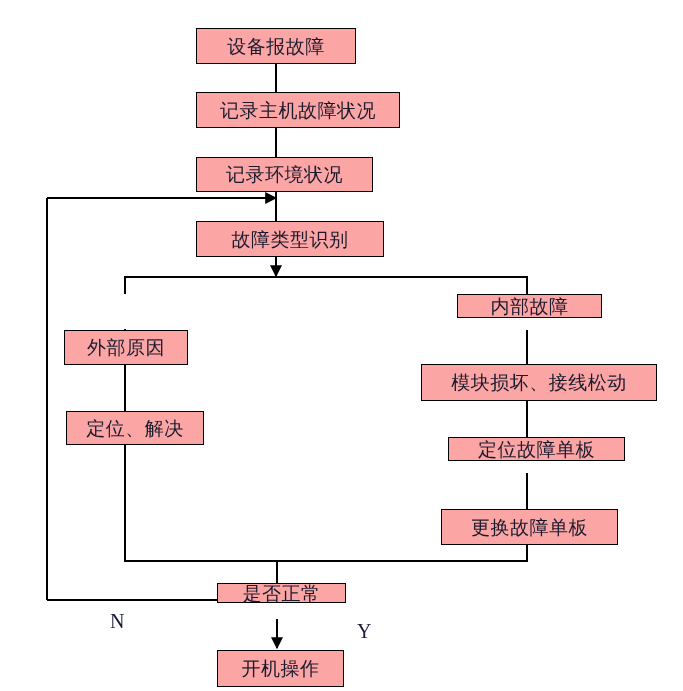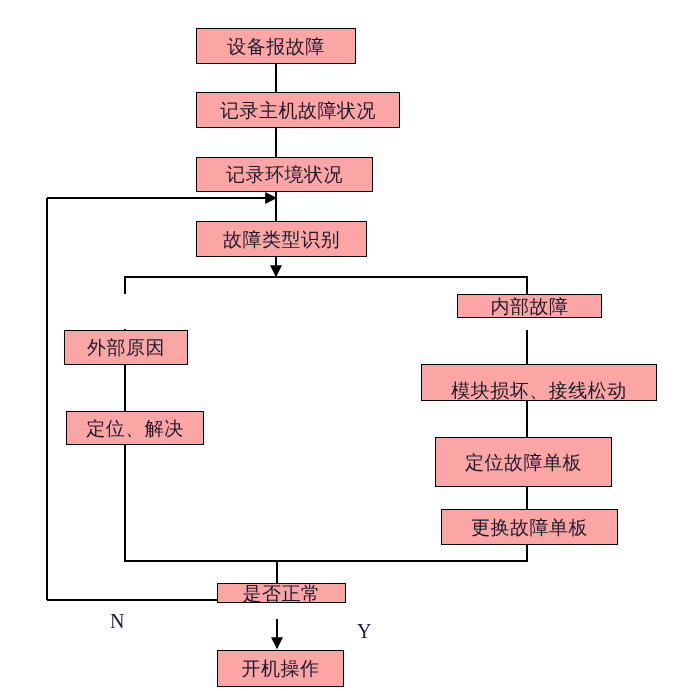--- a/index.html
+++ b/index.html
@@ -115,41 +115,41 @@
   </div>
 
   <div class="node" style="left:196px; top:92px; width:204px; height:36px;text-align:center;">
     <span>记录主机故障状况</span>
   </div>
 
   <div class="node" style="left:196px; top:157px; width:177px; height:35px;">
     <span>记录环境状况</span>
   </div>
 
-  <div class="node" style="left:196px; top:221px; width:171px; height:36px;">
+  <div class="node" style="left:196px; top:221px; width:188px; height:36px;">
     <span>故障类型识别</span>
   </div>
 
   <div class="node" style="left:64px; top:294px; width:124px; height:35px;margin-top:36px;">
     <span>外部原因</span>
   </div>
 
   <div class="node" style="left:457px; top:294px; width:145px; height:24px;">
     <span>内部故障</span>
   </div>
 
-  <div class="node" style="left:421px; top:364px; width:236px; height:37px;align-items:flex-end;">
+  <div class="node" style="left:421px; top:364px; width:236px; height:37px;">
     <span>模块损坏、接线松动</span>
   </div>
 
   <div class="node" style="left:66px; top:411px; width:138px; height:34px;text-align:right;">
     <span>定位、解决</span>
   </div>
 
-  <div class="node" style="left:435px; top:437px; width:177px; height:50px;">
+  <div class="node" style="left:448px; top:437px; width:177px; height:24px;">
     <span>定位故障单板</span>
   </div>
 
   <div class="node" style="left:441px; top:509px; width:177px; height:36px;">
     <span>更换故障单板</span>
   </div>
 
   <div class="node" style="left:217px; top:583px; width:129px; height:20px;">
     <span>是否正常</span>
   </div>

